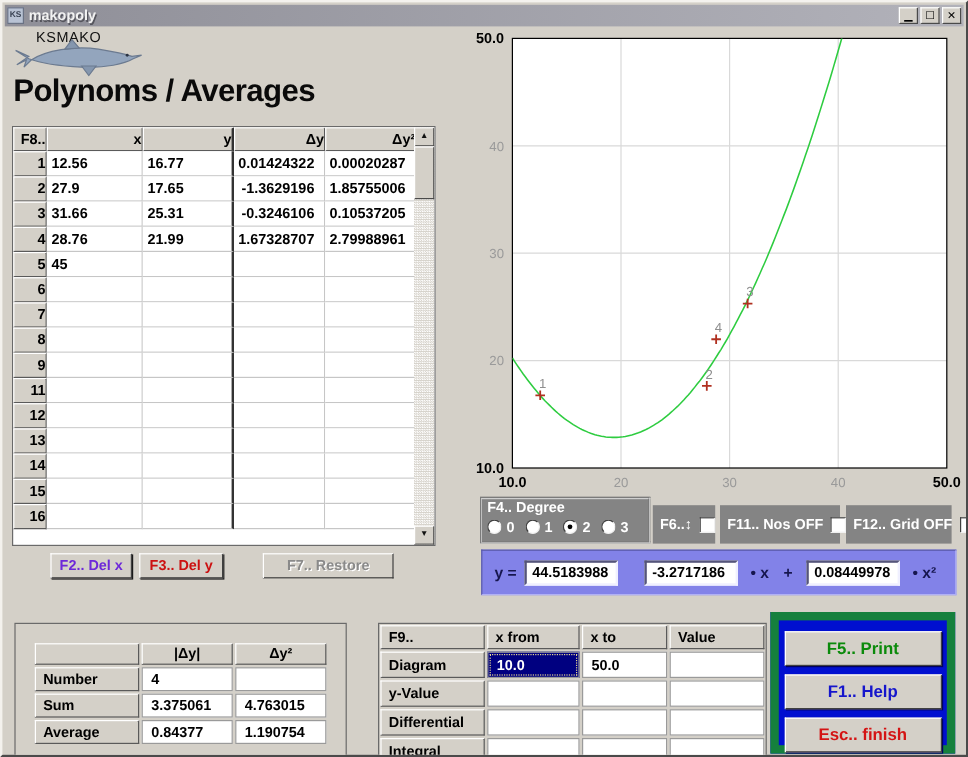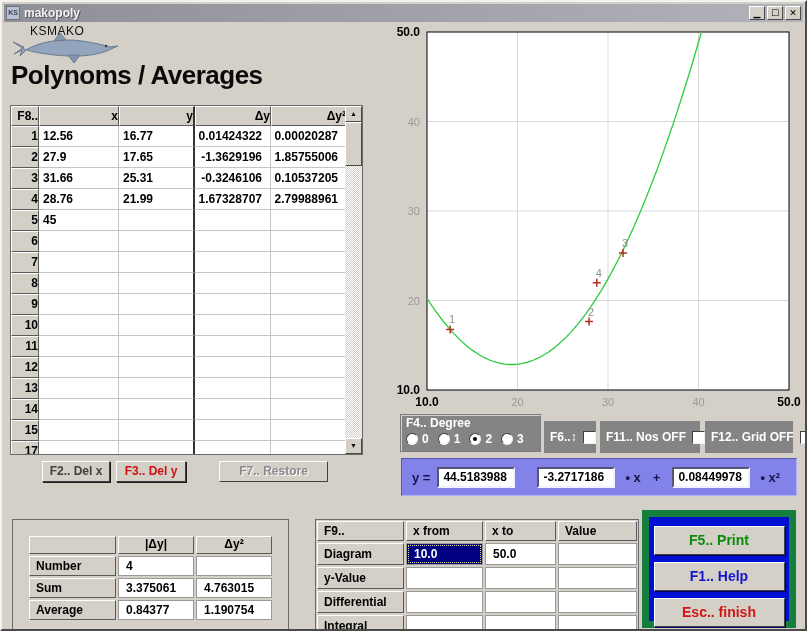--- a/index.html
+++ b/index.html
@@ -45,21 +45,21 @@
     background:conic-gradient(#fff 25%,#d4d0c8 0 50%,#fff 0 75%,#d4d0c8 0) 0 0/2px 2px; }
   .sb-btn { position:absolute; left:0; width:17px; height:16px; background:#d4d0c8;
     border:1px solid; border-color:#fff #4a4a4a #4a4a4a #fff; font-size:7px; text-align:center; line-height:14px; color:#111; }
   #sb-up { top:0; } #sb-down { bottom:0; }
   #sb-thumb { position:absolute; left:0; top:16px; width:17px; height:44px; background:#d4d0c8;
     border:1px solid; border-color:#fff #4a4a4a #4a4a4a #fff; }
 
   
   .btn { position:absolute; background:#d4d0c8; border:1px solid; border-color:#fff #404040 #404040 #fff;
     box-shadow:1px 1px 0 #1a1a1a; font-weight:bold; font-size:12px; text-align:center; }
-  #btn-delx { left:40px; top:459px; width:68px; height:21px; line-height:19px; color:#404040; }
+  #btn-delx { left:40px; top:459px; width:68px; height:21px; line-height:19px; color:#6d28d9; }
   #btn-dely { left:114px; top:459px; width:70px; height:21px; line-height:19px; color:#cc1111; }
   #btn-restore { left:217px; top:459px; width:109px; height:21px; line-height:19px;
     color:#8a8a8a; text-shadow:1px 1px 0 #fff; box-shadow:none; }
 
   
   #chart { position:absolute; left:370px; top:22px; }
 
   
   .dark-panel { position:absolute; background:#848484; color:#fff; }
   #degree-group { left:398px; top:412px; width:142px; height:39px; border:2px groove #cfcfcf; padding:0 4px; }
@@ -207,27 +207,20 @@
           <div class="t-cell w4 c4"></div>
         </div>
         <div class="t-row">
           <div class="t-num w0">9</div>
           <div class="t-cell w1 c1"></div>
           <div class="t-cell w2 c2 divider"></div>
           <div class="t-cell w3 c3"></div>
           <div class="t-cell w4 c4"></div>
         </div>
         <div class="t-row">
-          <div class="t-num w0">10</div>
-          <div class="t-cell w1 c1"></div>
-          <div class="t-cell w2 c2 divider"></div>
-          <div class="t-cell w3 c3"></div>
-          <div class="t-cell w4 c4"></div>
-        </div>
-        <div class="t-row">
           <div class="t-num w0">11</div>
           <div class="t-cell w1 c1"></div>
           <div class="t-cell w2 c2 divider"></div>
           <div class="t-cell w3 c3"></div>
           <div class="t-cell w4 c4"></div>
         </div>
         <div class="t-row">
           <div class="t-num w0">12</div>
           <div class="t-cell w1 c1"></div>
           <div class="t-cell w2 c2 divider"></div>
@@ -249,21 +242,21 @@
           <div class="t-cell w4 c4"></div>
         </div>
         <div class="t-row">
           <div class="t-num w0">15</div>
           <div class="t-cell w1 c1"></div>
           <div class="t-cell w2 c2 divider"></div>
           <div class="t-cell w3 c3"></div>
           <div class="t-cell w4 c4"></div>
         </div>
         <div class="t-row">
-          <div class="t-num w0">17</div>
+          <div class="t-num w0">16</div>
           <div class="t-cell w1 c1"></div>
           <div class="t-cell w2 c2 divider"></div>
           <div class="t-cell w3 c3"></div>
           <div class="t-cell w4 c4"></div>
         </div>
       </div>
     <div id="mt-scrollbar">
       <div class="sb-btn" id="sb-up">▲</div>
       <div id="sb-thumb"></div>
       <div class="sb-btn" id="sb-down">▼</div>

